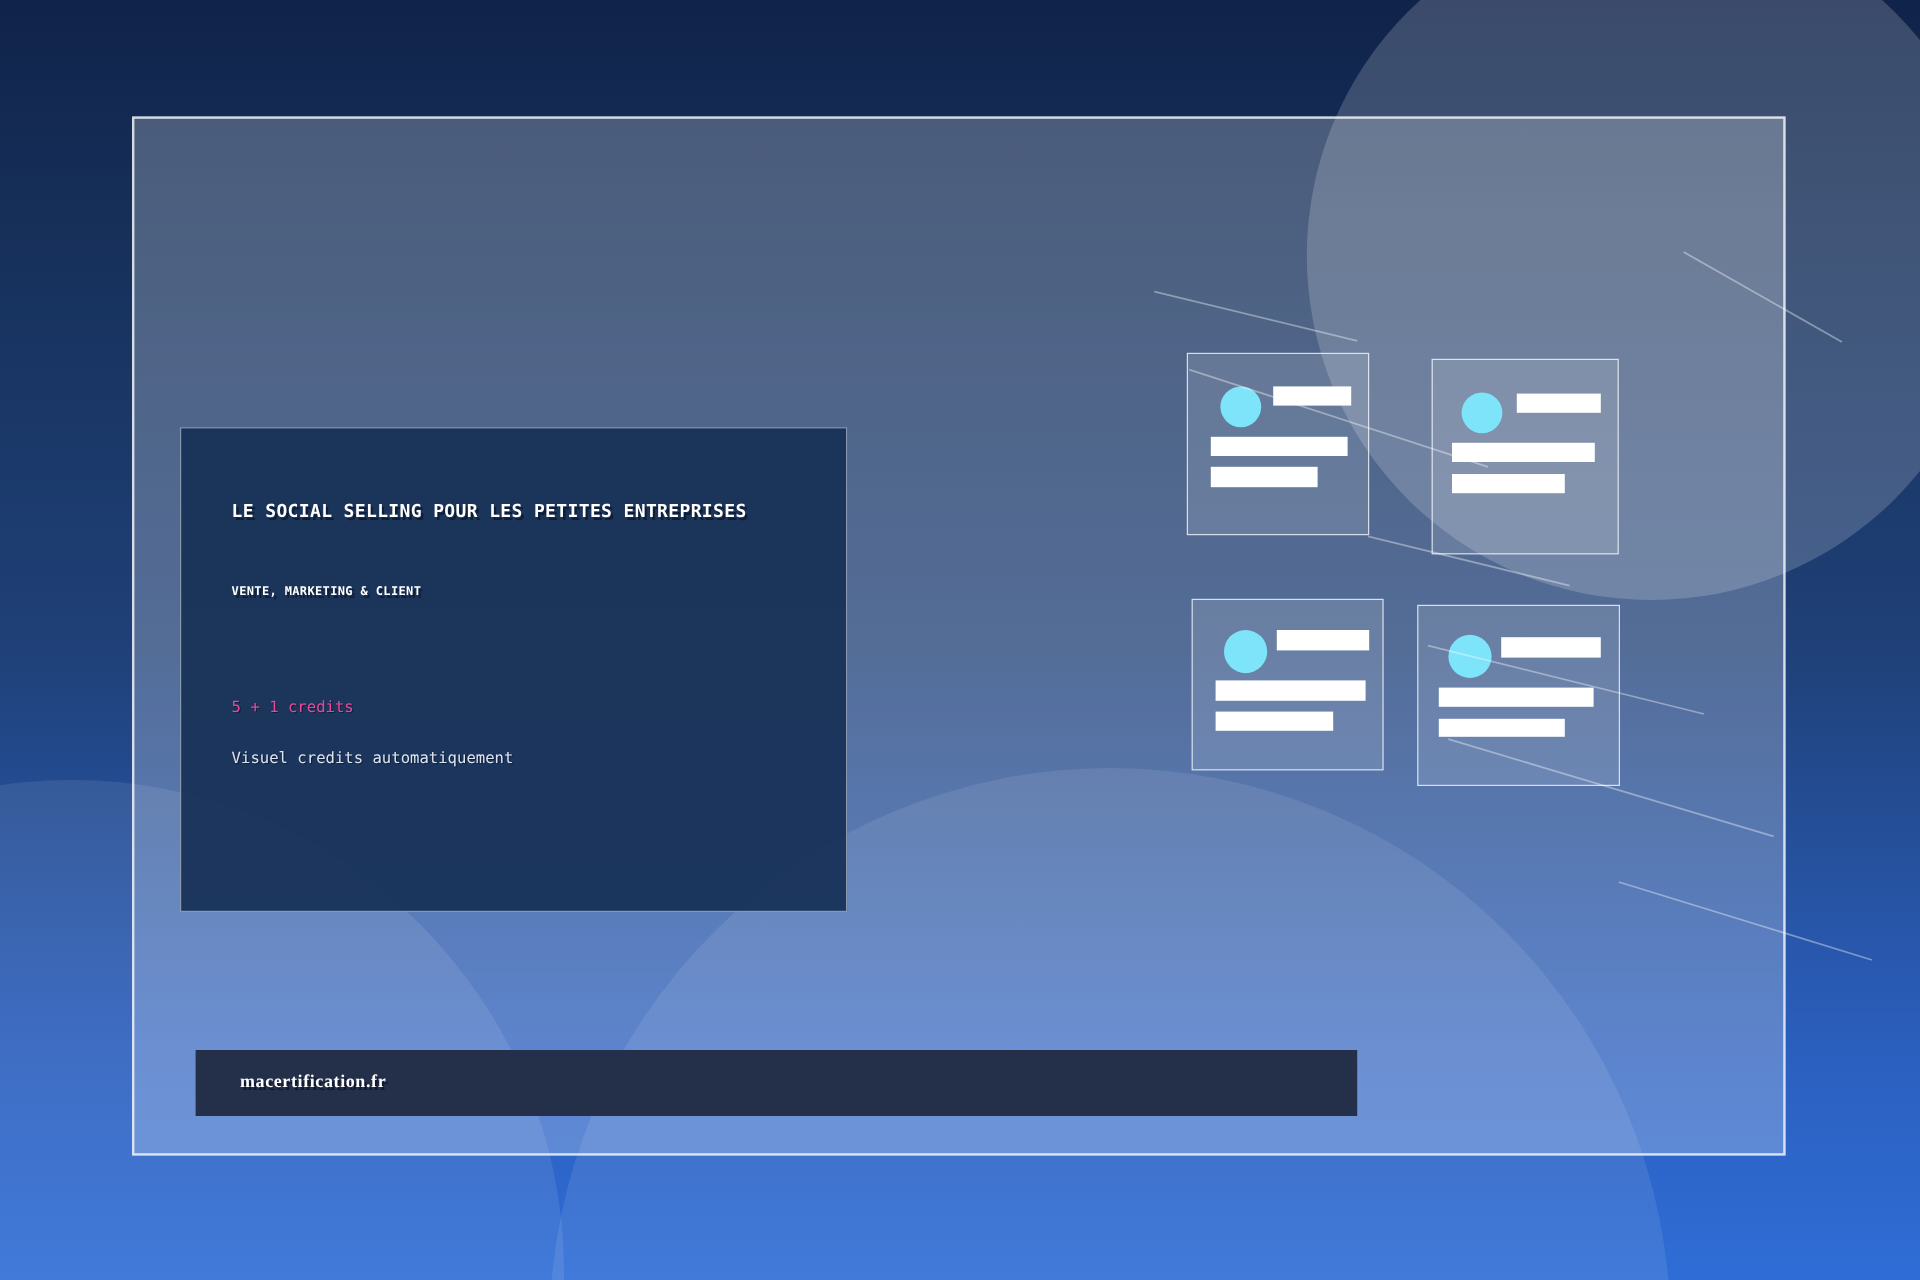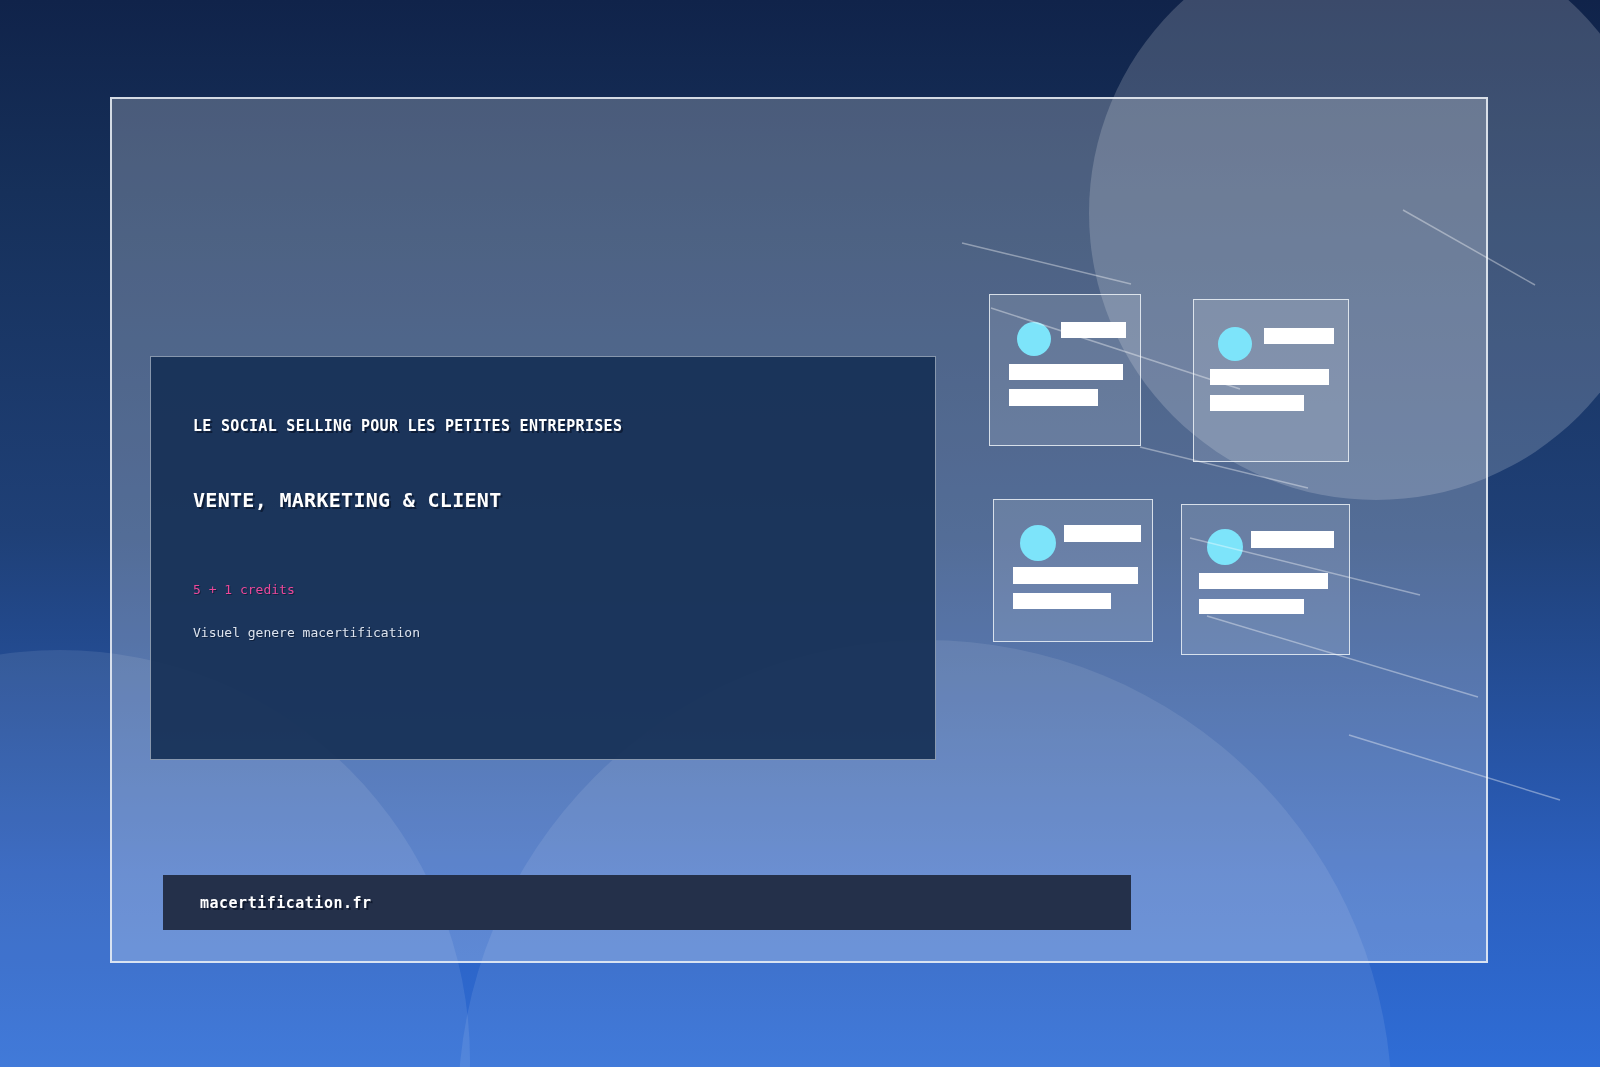--- a/index.html
+++ b/index.html
@@ -27,38 +27,39 @@
     display:flex;align-items:center;
     padding-left:41px;box-sizing:border-box;
     z-index:10;
   }
   .banner-label{
     color:#ffffff;font-size:15px;font-weight:bold;letter-spacing:0.5px;
     text-shadow:2px 2px 0 rgba(108,134,160,0.78);
   }
 
   .dark-card{
-    position:absolute;left:150px;top:356px;width:786px;height:404px;
+    position:absolute;left:150px;top:356px;width:556px;height:404px;
     box-sizing:border-box;
     background:rgba(23,48,86,0.93);
     border:1px solid rgba(226,233,242,0.55);
     z-index:10;
   }
   .dark-card .txt{position:absolute;left:42px;white-space:nowrap;}
   .card-title{top:60px;font-size:15px;font-weight:bold;color:#ffffff;letter-spacing:0.3px;text-shadow:2px 2px 0 rgba(12,26,50,0.85);}
-  .card-subtitle{top:131px;font-size:20px;font-weight:bold;color:#ffffff;letter-spacing:0.3px;text-shadow:2px 2px 0 rgba(12,26,50,0.85);}
+  .card-subtitle{top:131px;font-size:10px;font-weight:bold;color:#ffffff;letter-spacing:0.3px;text-shadow:2px 2px 0 rgba(12,26,50,0.85);}
   .card-credits{top:225px;font-size:13px;color:#ec4899;text-shadow:1px 1px 0 rgba(12,26,50,0.7);}
   .card-note{top:268px;font-size:13px;color:#dde4ef;text-shadow:1px 1px 0 rgba(12,26,50,0.7);}
 
   .footer-bar{
     position:absolute;left:163px;top:875px;width:968px;height:55px;
     background:#24304a;
     display:flex;align-items:center;
     padding-left:37px;box-sizing:border-box;
     z-index:10;
+    font-family:Liberation Serif, serif;
   }
   .footer-label{
     color:#ffffff;font-size:15px;font-weight:bold;letter-spacing:0.5px;
     text-shadow:2px 2px 0 rgba(10,20,40,0.8);
   }
 
   .mini-card{
     position:absolute;box-sizing:border-box;
     background:rgba(255,255,255,0.13);
     border:1.5px solid rgba(243,247,251,0.8);
@@ -78,21 +79,21 @@
     <circle cx="925" cy="1107" r="467" fill="#ffffff" opacity="0.09"></circle>
   </svg>
 
   <div class="panel"></div>
 
 
   <div class="dark-card">
     <div class="txt card-title">LE SOCIAL SELLING POUR LES PETITES ENTREPRISES</div>
     <div class="txt card-subtitle">VENTE, MARKETING &amp; CLIENT</div>
     <div class="txt card-credits">5 + 1 credits</div>
-    <div class="txt card-note">Visuel genere macertification</div>
+    <div class="txt card-note">Visuel credits automatiquement</div>
   </div>
 
   <div class="footer-bar">
     <span class="footer-label">macertification.fr</span>
   </div>
 
   <div class="mini-card" style="left:989px;top:294px;width:152px;height:152px;">
     <div class="avatar" style="left:27px;top:27px;width:34px;height:34px;"></div>
     <div class="ph-bar" style="left:71px;top:27px;width:65px;height:16px;"></div>
     <div class="ph-bar" style="left:19px;top:69px;width:114px;height:16px;"></div>

